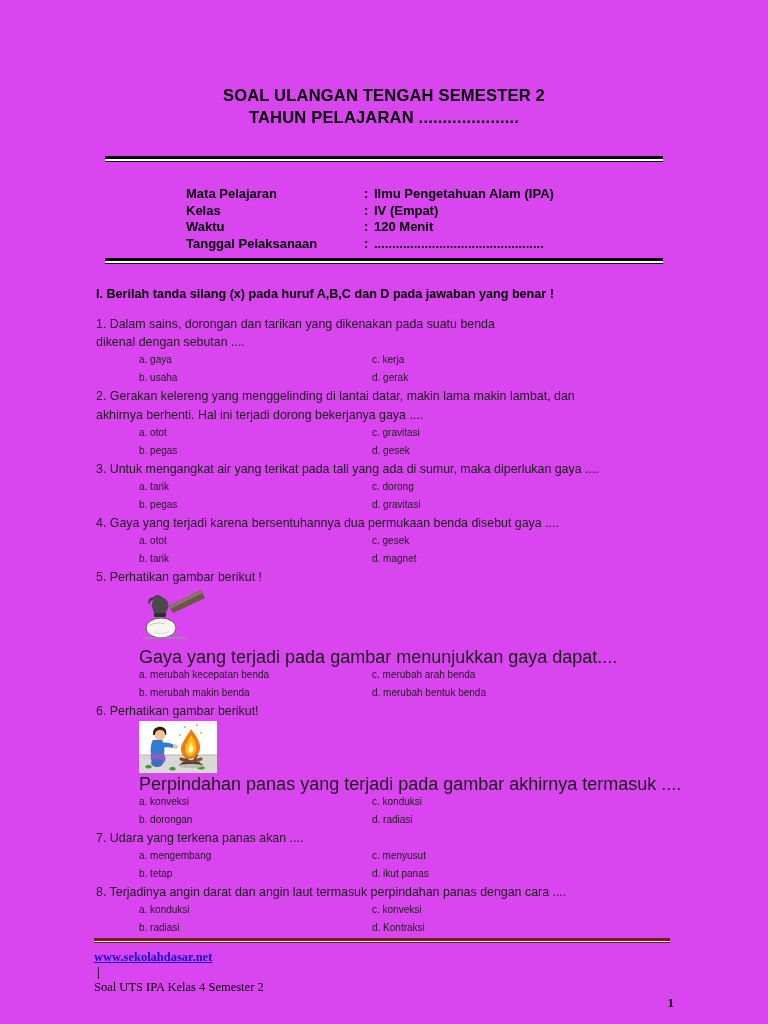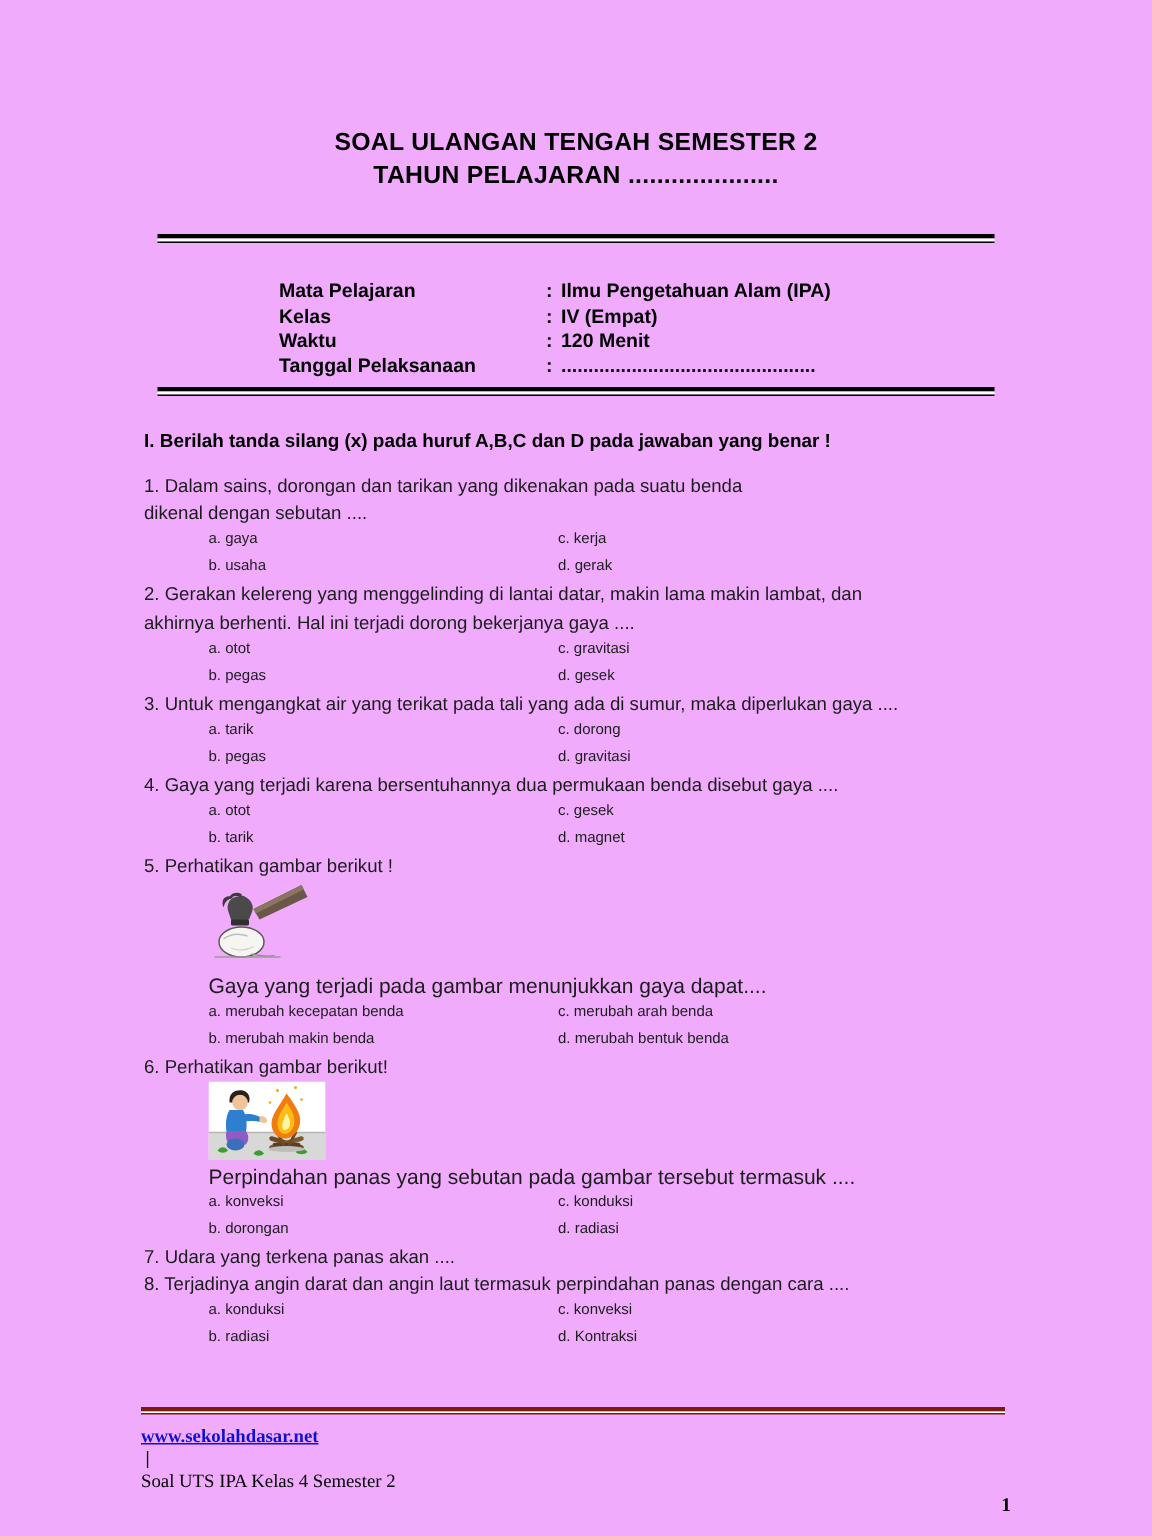--- a/index.html
+++ b/index.html
@@ -14,21 +14,21 @@
     font-family: "Liberation Sans", sans-serif;
     color: #000000;
     overflow: hidden;
   }
 
   .page {
     position: absolute;
     left: 0; top: 0;
     width: 768px;
     height: 1024px;
-    background: #f0abfc;
+    background: #d946ef;
   }
 
   
   .title-block {
     position: absolute;
     left: 105px;
     top: 84px;
     width: 558px;
     text-align: center;
   }
@@ -122,21 +122,21 @@
   .opt.row-1 { top: 0; }
   .opt.row-2 { top: 18px; }
 
   .fig-wrap {
     margin-left: 43px;
     height: 62px;
     position: relative;
   }
   .fig-caption {
     margin-left: 43px;
-    font-size: 14px;
+    font-size: 18px;
     line-height: 18px;
     color: #1c1c1c;
   }
 
   
   .fig-hammer {
     position: absolute;
     left: 0;
     top: 0;
     width: 80px;
@@ -363,31 +363,37 @@
           <circle cx="62" cy="12" r="0.9" fill="#f5a623"></circle>
           <circle cx="41" cy="14" r="0.9" fill="#f5a623"></circle>
 
           <path d="M6 46 C8 43 11 43 13 46 C11 48 8 48 6 46 Z" fill="#3f9c35"></path>
           <path d="M30 48 C32 45 35 45 37 48 C35 50 32 50 30 48 Z" fill="#3f9c35"></path>
           <path d="M58 47 C60 44 64 44 66 47 C64 49 60 49 58 47 Z" fill="#3f9c35"></path>
 
           <ellipse cx="52" cy="45" rx="12" ry="2" fill="#bdbdba"></ellipse>
         </svg>
       </div>
-      <div class="fig-caption">Perpindahan panas yang sebutan pada gambar tersebut termasuk .... </div>
+      <div class="fig-caption">Perpindahan panas yang terjadi pada gambar akhirnya termasuk .... </div>
       <div class="opts">
         <div class="opt col-a row-1">a. konveksi</div>
         <div class="opt col-a row-2">b. dorongan</div>
         <div class="opt col-c row-1">c. konduksi</div>
         <div class="opt col-c row-2">d. radiasi</div>
       </div>
     </div>
 
     <div class="q">
       <div class="q-text">7. Udara yang terkena panas akan .... </div>
+      <div class="opts">
+        <div class="opt col-a row-1">a. mengembang</div>
+        <div class="opt col-a row-2">b. tetap</div>
+        <div class="opt col-c row-1">c. menyusut</div>
+        <div class="opt col-c row-2">d. ikut panas</div>
+      </div>
     </div>
 
     <div class="q">
       <div class="q-text">8. Terjadinya angin darat dan angin laut termasuk perpindahan panas dengan cara .... </div>
       <div class="opts">
         <div class="opt col-a row-1">a. konduksi</div>
         <div class="opt col-a row-2">b. radiasi</div>
         <div class="opt col-c row-1">c. konveksi</div>
         <div class="opt col-c row-2">d. Kontraksi</div>
       </div>

